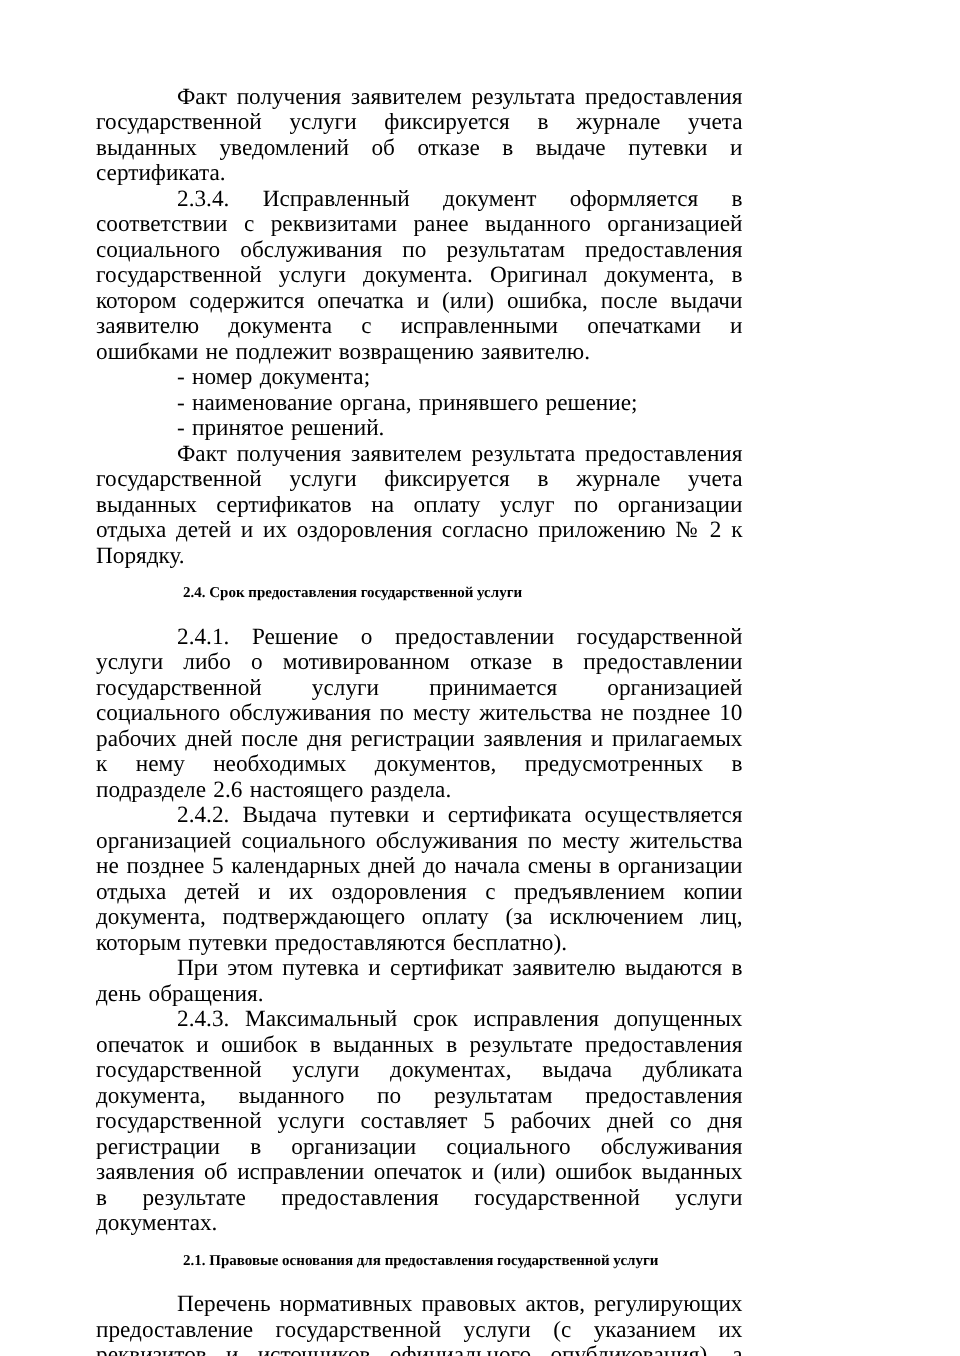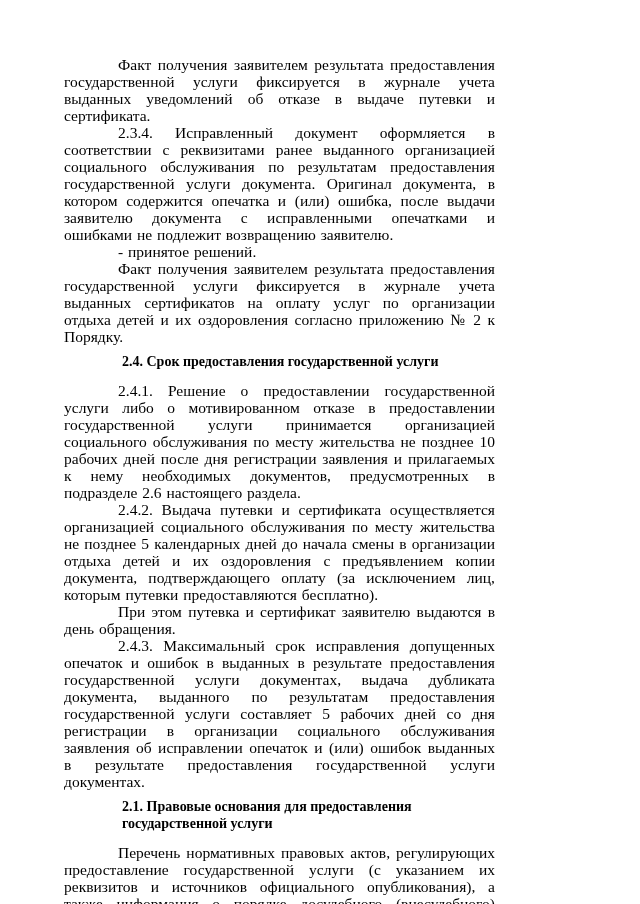--- a/index.html
+++ b/index.html
@@ -24,33 +24,35 @@
     .para {
       margin: 0;
       font-size: 15.5px;
       line-height: 17px;
       text-align: justify;
       text-indent: 54px;
       word-spacing: 1px;
     }
     .heading {
       margin: 8px 0 12px 58px;
-      font-size: 14px;
+      font-size: 10px;
       line-height: 17px;
       font-weight: bold;
       text-align: left;
       text-indent: 0;
     }
   </style>
 </head>
 <body>
 
 <div class="page" id="document-page" style="background: rgb(255, 255, 255); color: rgb(0, 0, 0);">
     <p class="para">Факт получения заявителем результата предоставления государственной услуги фиксируется в журнале учета выданных уведомлений об отказе в выдаче путевки и сертификата.</p>
     <p class="para">2.3.4. Исправленный документ оформляется в соответствии с реквизитами ранее выданного организацией социального обслуживания по результатам предоставления государственной услуги документа. Оригинал документа, в котором содержится опечатка и (или) ошибка, после выдачи заявителю документа с исправленными опечатками и ошибками не подлежит возвращению заявителю.</p>
+    <p class="para">- номер документа;</p>
+    <p class="para">- наименование органа, принявшего решение;</p>
     <p class="para">- принятое решений.</p>
     <p class="para">Факт получения заявителем результата предоставления государственной услуги фиксируется в журнале учета выданных сертификатов на оплату услуг по организации отдыха детей и их оздоровления согласно приложению № 2 к Порядку.</p>
     <p class="heading">2.4. Срок предоставления государственной услуги</p>
     <p class="para">2.4.1. Решение о предоставлении государственной услуги либо о мотивированном отказе в предоставлении государственной услуги принимается организацией социального обслуживания по месту жительства не позднее 10 рабочих дней после дня регистрации заявления и прилагаемых к нему необходимых документов, предусмотренных в подразделе 2.6 настоящего раздела.</p>
     <p class="para">2.4.2. Выдача путевки и сертификата осуществляется организацией социального обслуживания по месту жительства не позднее 5 календарных дней до начала смены в организации отдыха детей и их оздоровления с предъявлением копии документа, подтверждающего оплату (за исключением лиц, которым путевки предоставляются бесплатно).</p>
     <p class="para">При этом путевка и сертификат заявителю выдаются в день обращения.</p>
     <p class="para">2.4.3. Максимальный срок исправления допущенных опечаток и ошибок в выданных в результате предоставления государственной услуги документах, выдача дубликата документа, выданного по результатам предоставления государственной услуги составляет 5 рабочих дней со дня регистрации в организации социального обслуживания заявления об исправлении опечаток и (или) ошибок выданных в результате предоставления государственной услуги документах.</p>
     <p class="heading">2.1. Правовые основания для предоставления государственной услуги</p>
     <p class="para">Перечень нормативных правовых актов, регулирующих предоставление государственной услуги (с указанием их реквизитов и источников официального опубликования), а также информация о порядке досудебного (внесудебного) обжалования решений и действий (бездействия) Министерства, его должностных лиц, государственных гражданских служащих Чувашской Республики, работников</p>
   </div>

